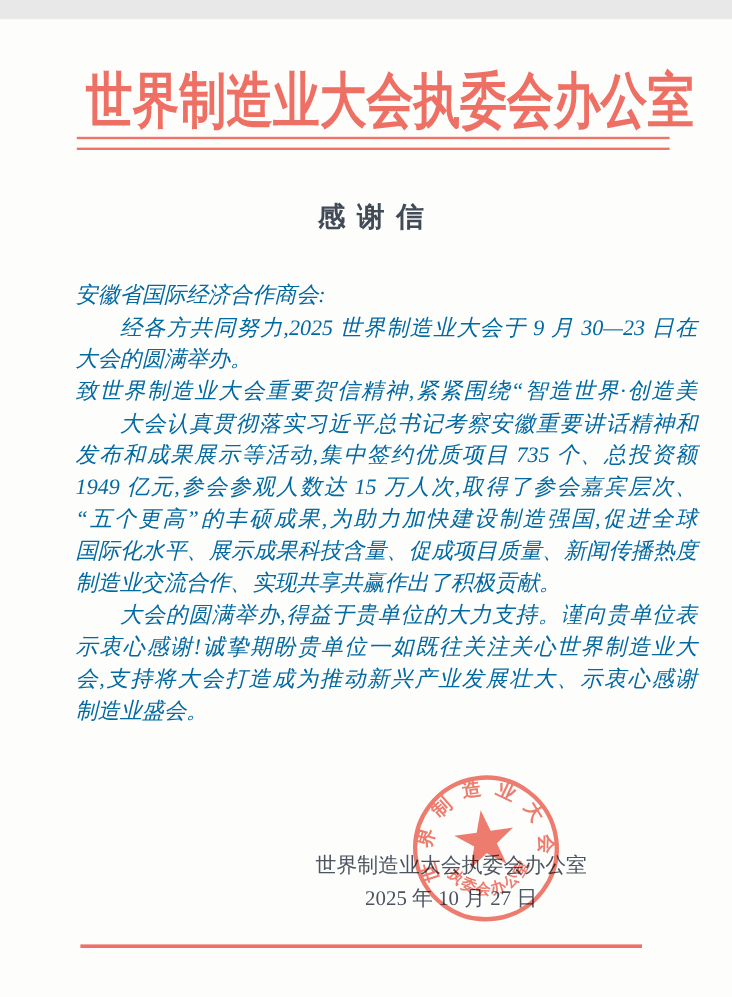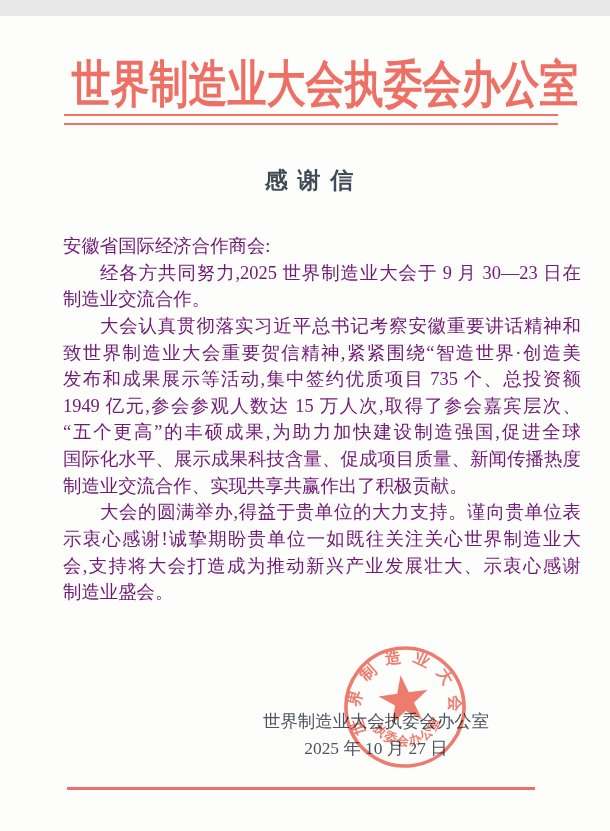--- a/index.html
+++ b/index.html
@@ -19,21 +19,21 @@
     position:absolute; left:64px; width:494px; top:98px; height:7px;
     border-top:2.2px solid #ef7468; border-bottom:2px solid #ef7468;
   }
   
   .doc-title {
     position:absolute; left:0; right:-10px; top:150px; text-align:center;
     color:#414b58; font-weight:bold; font-size:23px; line-height:30px;
     letter-spacing:2px;
   }
   
-  .body-block { position:absolute; left:63px; top:217px; width:518px; color:#701a75; }
+  .body-block { position:absolute; left:63px; top:217px; width:518px; color:#0369a1;font-style:italic; }
   .line {
     font-size:18.4px; line-height:26.63px; height:26.63px;
     text-align:justify; white-space:nowrap; overflow:visible;
   }
   .line.full { text-align-last:justify; white-space:normal; }
   .line.indent { text-indent:37px; }
   
   .sig-org  { position:absolute; left:263px; top:694px; width:226px; text-align:center;
               color:#4b5460; font-size:17.4px; line-height:22px; white-space:nowrap; }
   .sig-date { position:absolute; left:263px; top:721px; width:226px; text-align:center;
@@ -54,23 +54,23 @@
   <div class="letterhead">
     <span class="squeeze">世界制造业大会执委会办公室</span>
   </div>
   <div class="head-rule"></div>
 
   <div class="doc-title">感 谢 信</div>
 
   <div class="body-block">
     <div class="line">安徽省国际经济合作商会:</div>
     <div class="line indent full">经各方共同努力,2025 世界制造业大会于 9 月 30—23 日在</div>
-    <div class="line">制造业交流合作。</div>
+    <div class="line">大会的圆满举办。</div>
+    <div class="line full">致世界制造业大会重要贺信精神,紧紧围绕“智造世界·创造美</div>
     <div class="line indent full">大会认真贯彻落实习近平总书记考察安徽重要讲话精神和</div>
-    <div class="line full">致世界制造业大会重要贺信精神,紧紧围绕“智造世界·创造美</div>
     <div class="line full">发布和成果展示等活动,集中签约优质项目 735 个、总投资额</div>
     <div class="line full">1949 亿元,参会参观人数达 15 万人次,取得了参会嘉宾层次、</div>
     <div class="line full">“五个更高”的丰硕成果,为助力加快建设制造强国,促进全球</div>
     <div class="line full">国际化水平、展示成果科技含量、促成项目质量、新闻传播热度</div>
     <div class="line">制造业交流合作、实现共享共赢作出了积极贡献。</div>
     <div class="line indent full">大会的圆满举办,得益于贵单位的大力支持。谨向贵单位表</div>
     <div class="line full">示衷心感谢!诚挚期盼贵单位一如既往关注关心世界制造业大</div>
     <div class="line full">会,支持将大会打造成为推动新兴产业发展壮大、示衷心感谢</div>
     <div class="line">制造业盛会。</div>
   </div>

